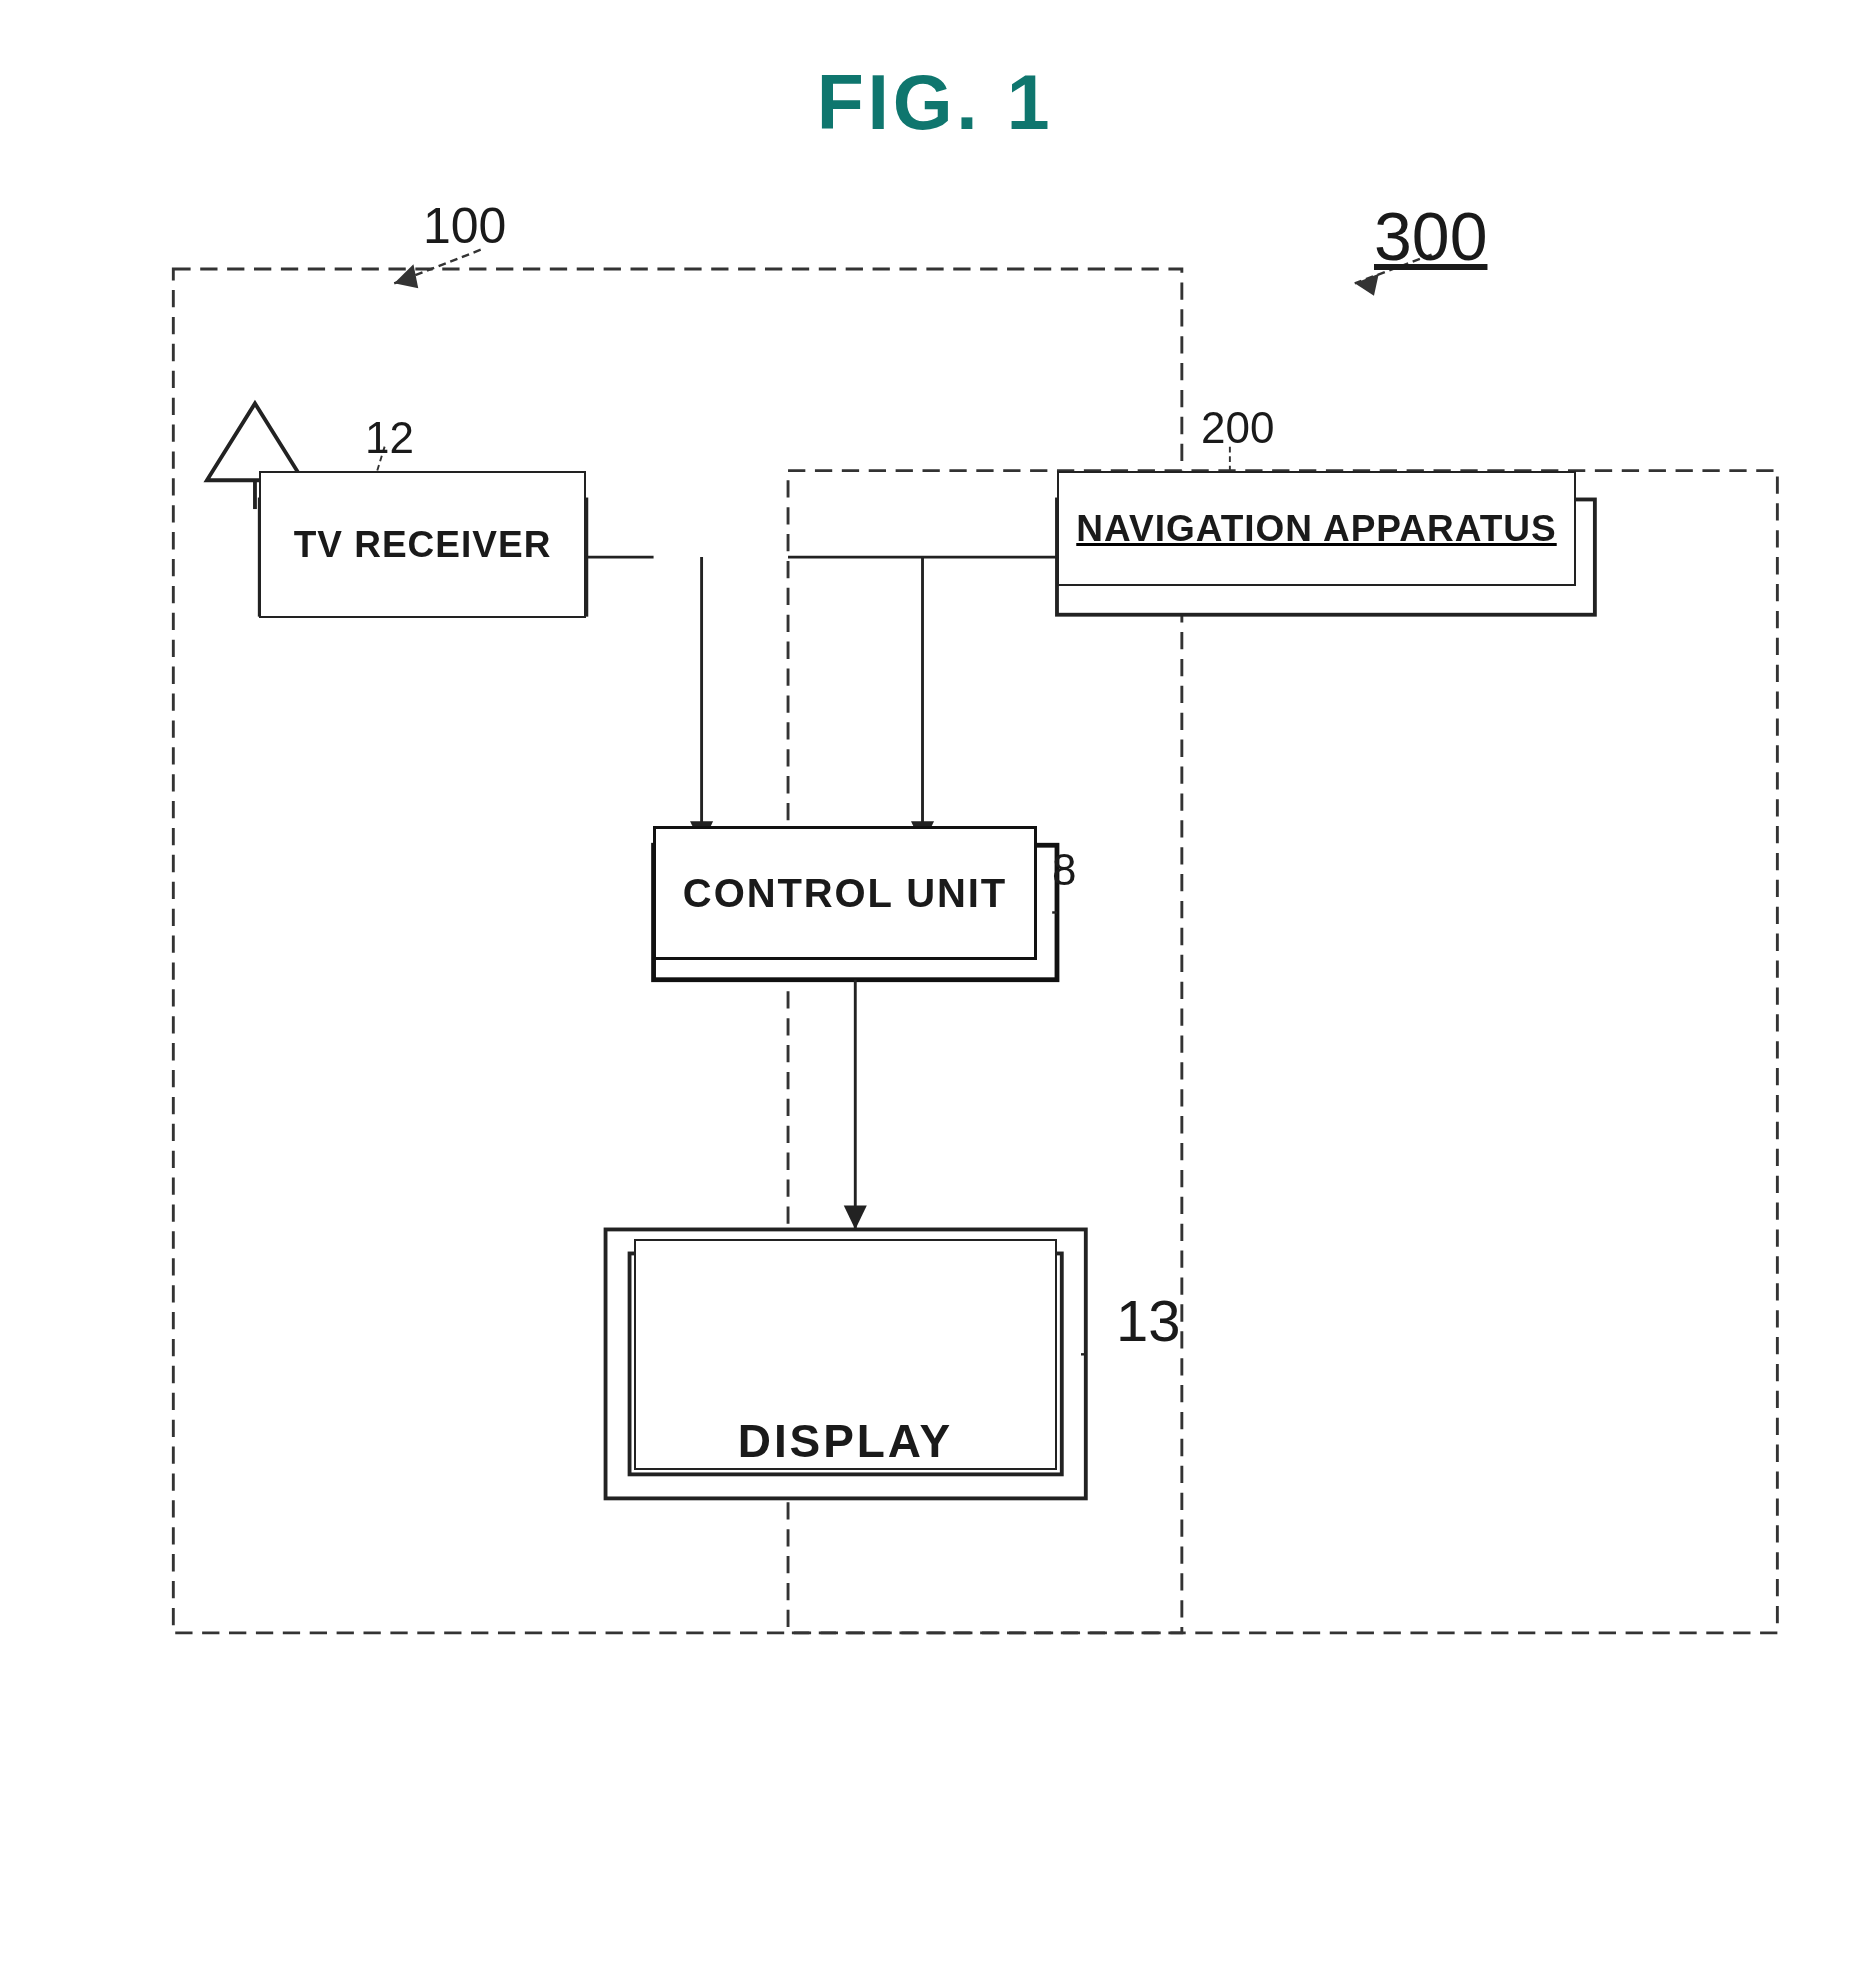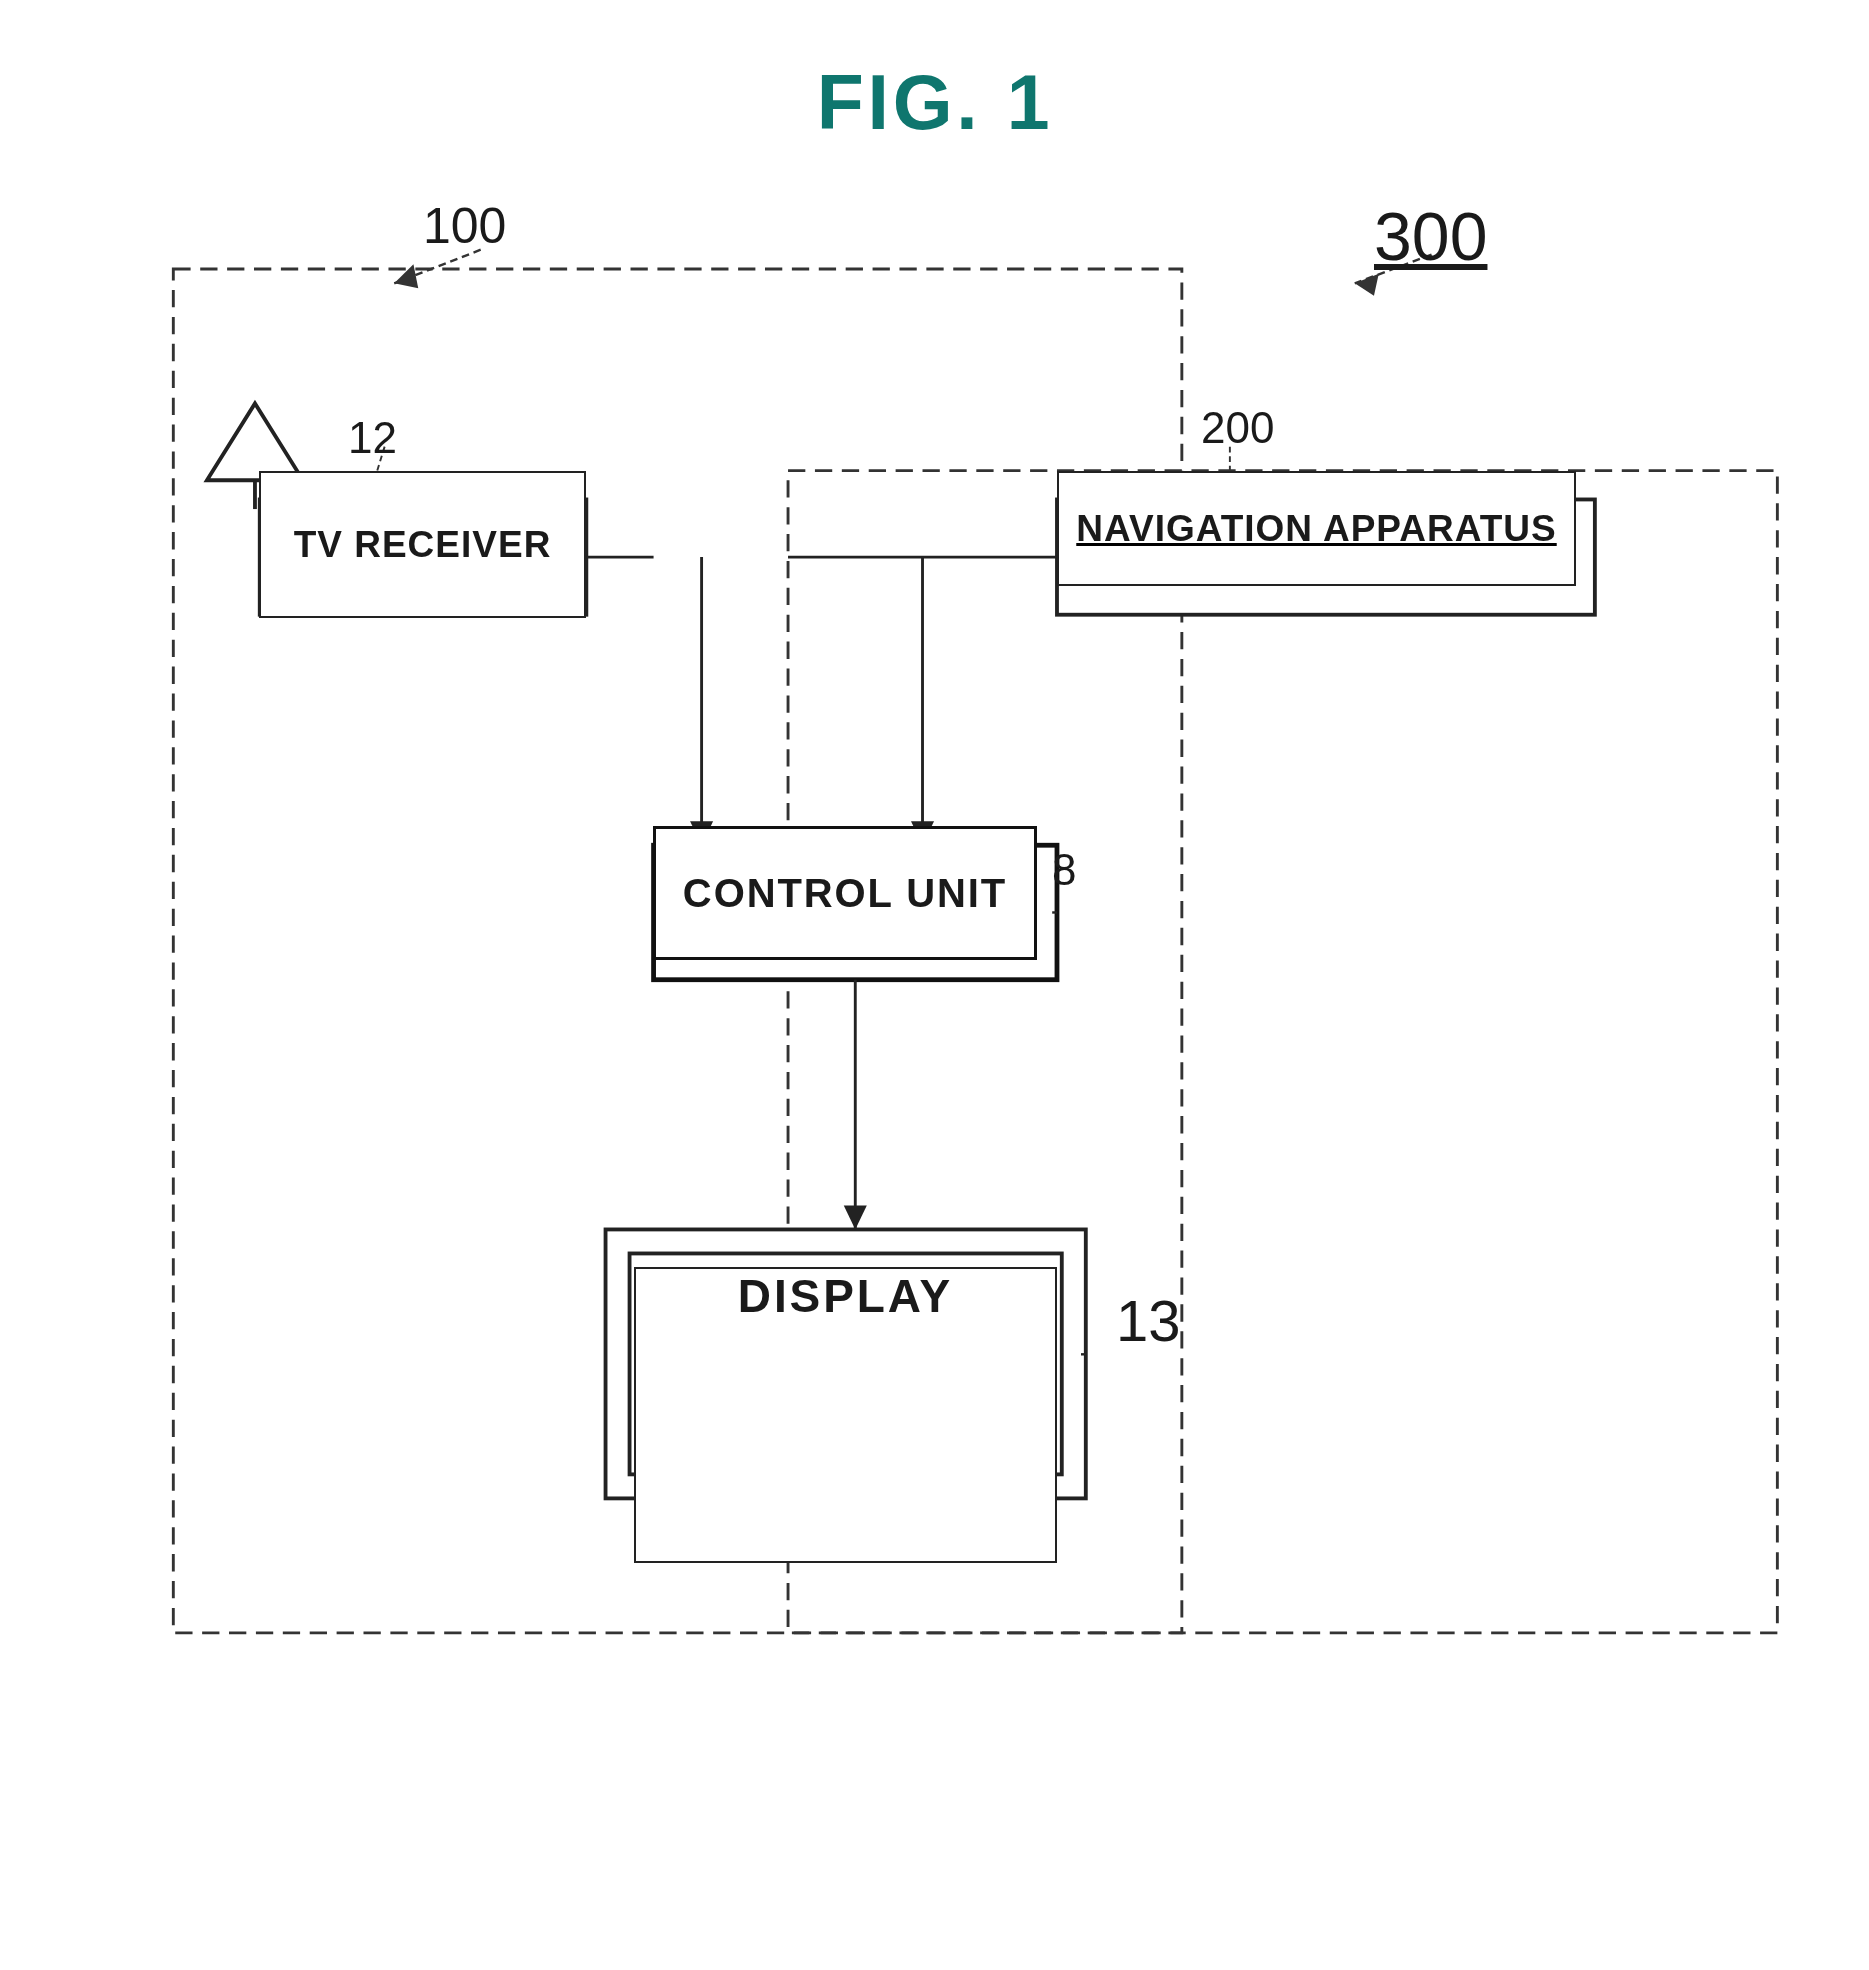--- a/index.html
+++ b/index.html
@@ -64,21 +64,21 @@
       font-family: Arial, sans-serif;
       font-weight: bold;
       color: #1a1a1a;
       letter-spacing: 1px;
     }
 
     
     .label-12 {
       position: absolute;
       top: 413px;
-      left: 348px;
+      left: 365px;
       font-size: 44px;
       font-family: Arial, sans-serif;
       color: #1a1a1a;
     }
 
     
     .nav-apparatus-box {
       position: absolute;
       top: 471px;
       left: 1057px;
@@ -141,27 +141,26 @@
       font-family: Arial, sans-serif;
       color: #1a1a1a;
     }
 
     
     .display-box-inner {
       position: absolute;
       top: 1239px;
       left: 634px;
       width: 423px;
-      height: 296px;
+      height: 231px;
       border: 2.9px solid #222;
       background: #fff;
       display: flex;
-      align-items: flex-start;
-      justify-content: center;
-      margin-top: 28px;
+      align-items: flex-end;
+      justify-content: center;
     }
 
     .display-label {
       font-size: 46px;
       font-family: Arial, sans-serif;
       font-weight: bold;
       color: #1a1a1a;
       letter-spacing: 2.9px;
     }
 

